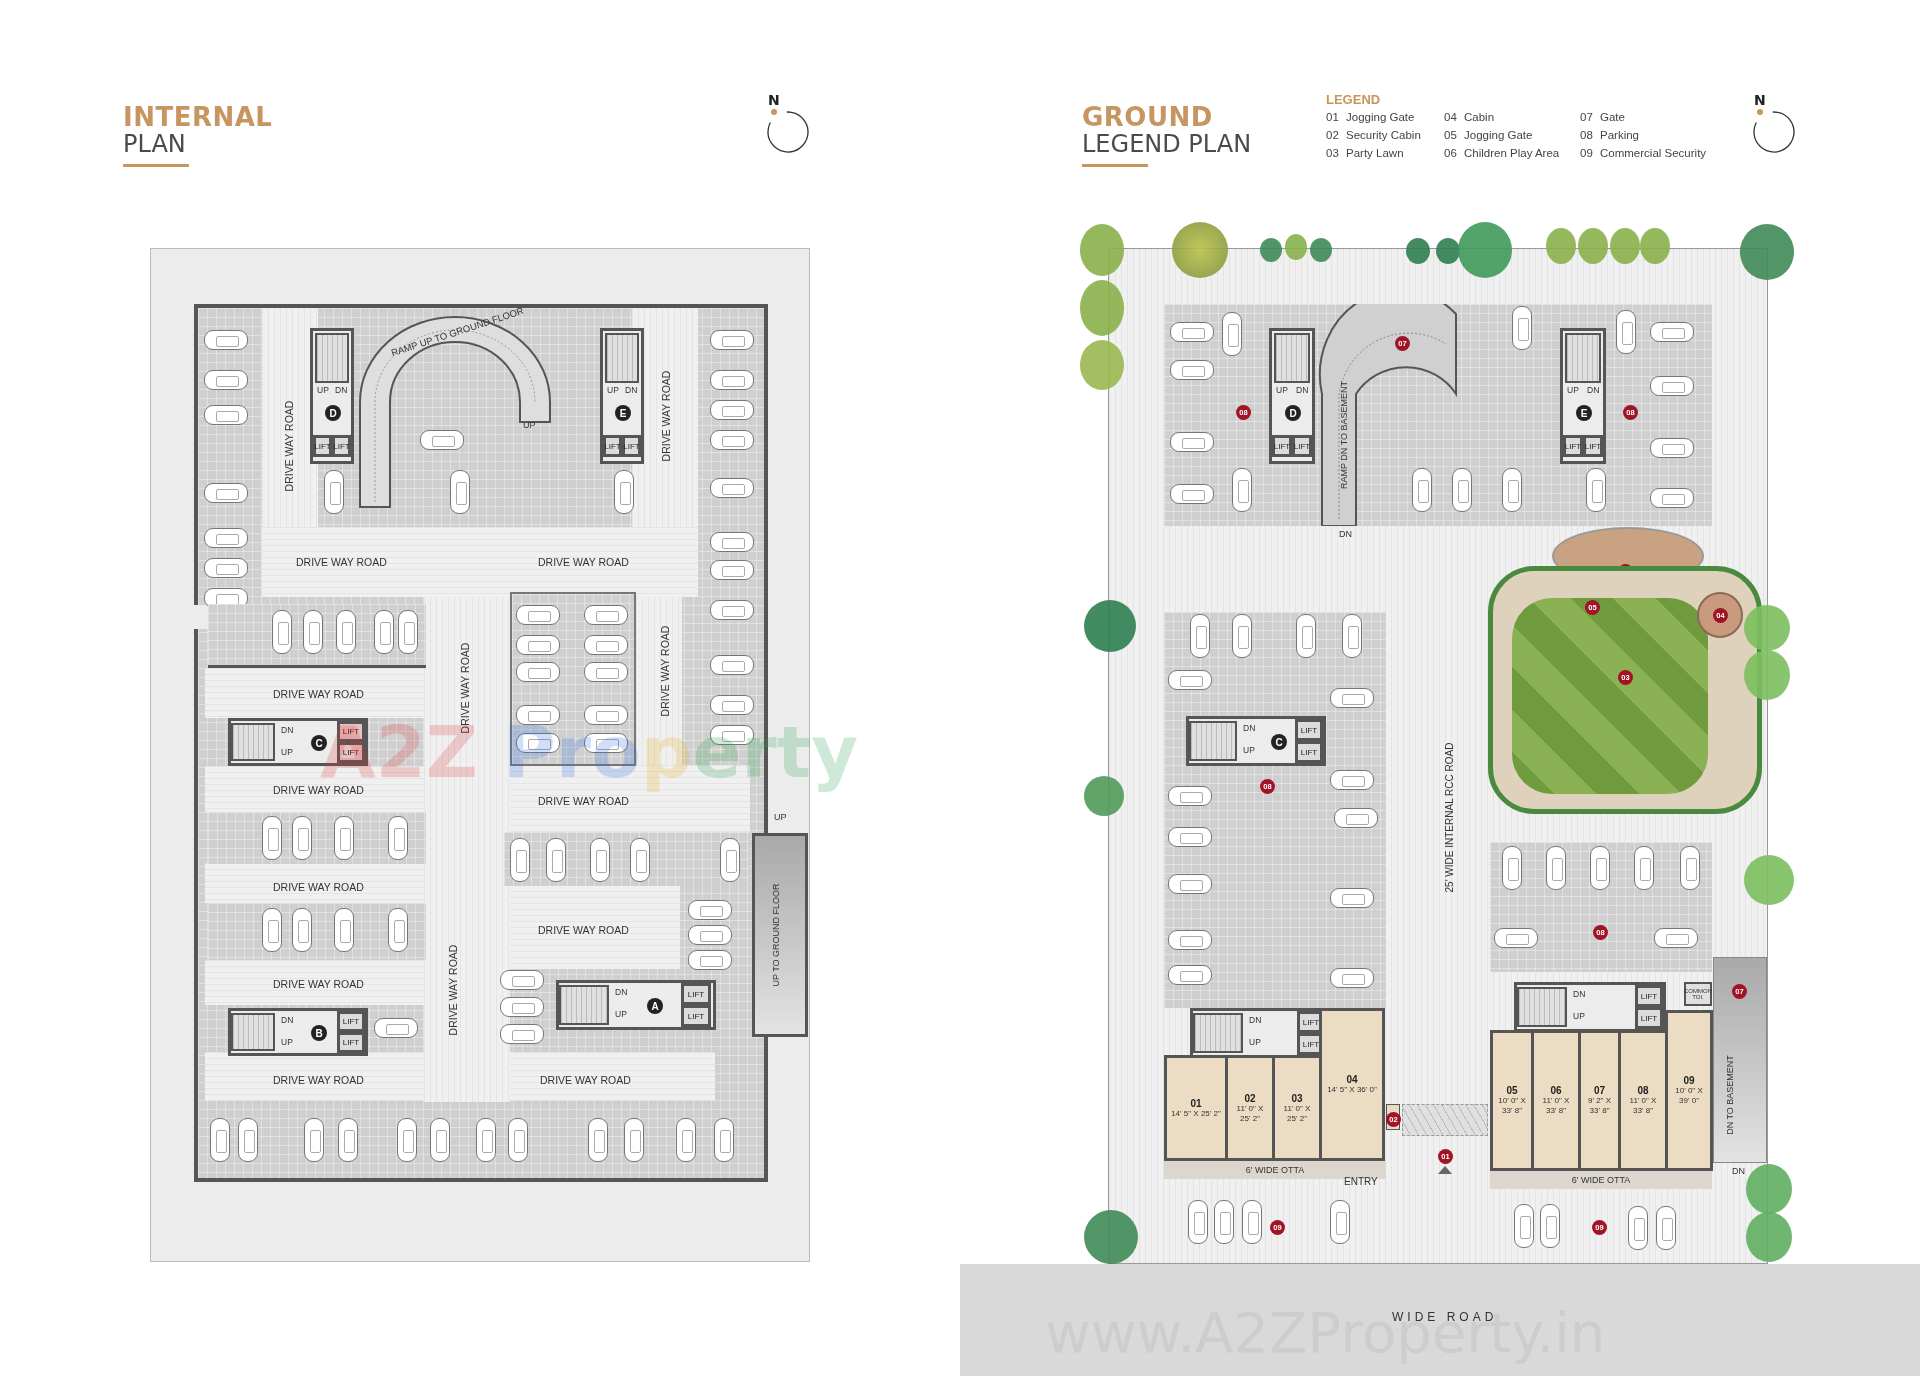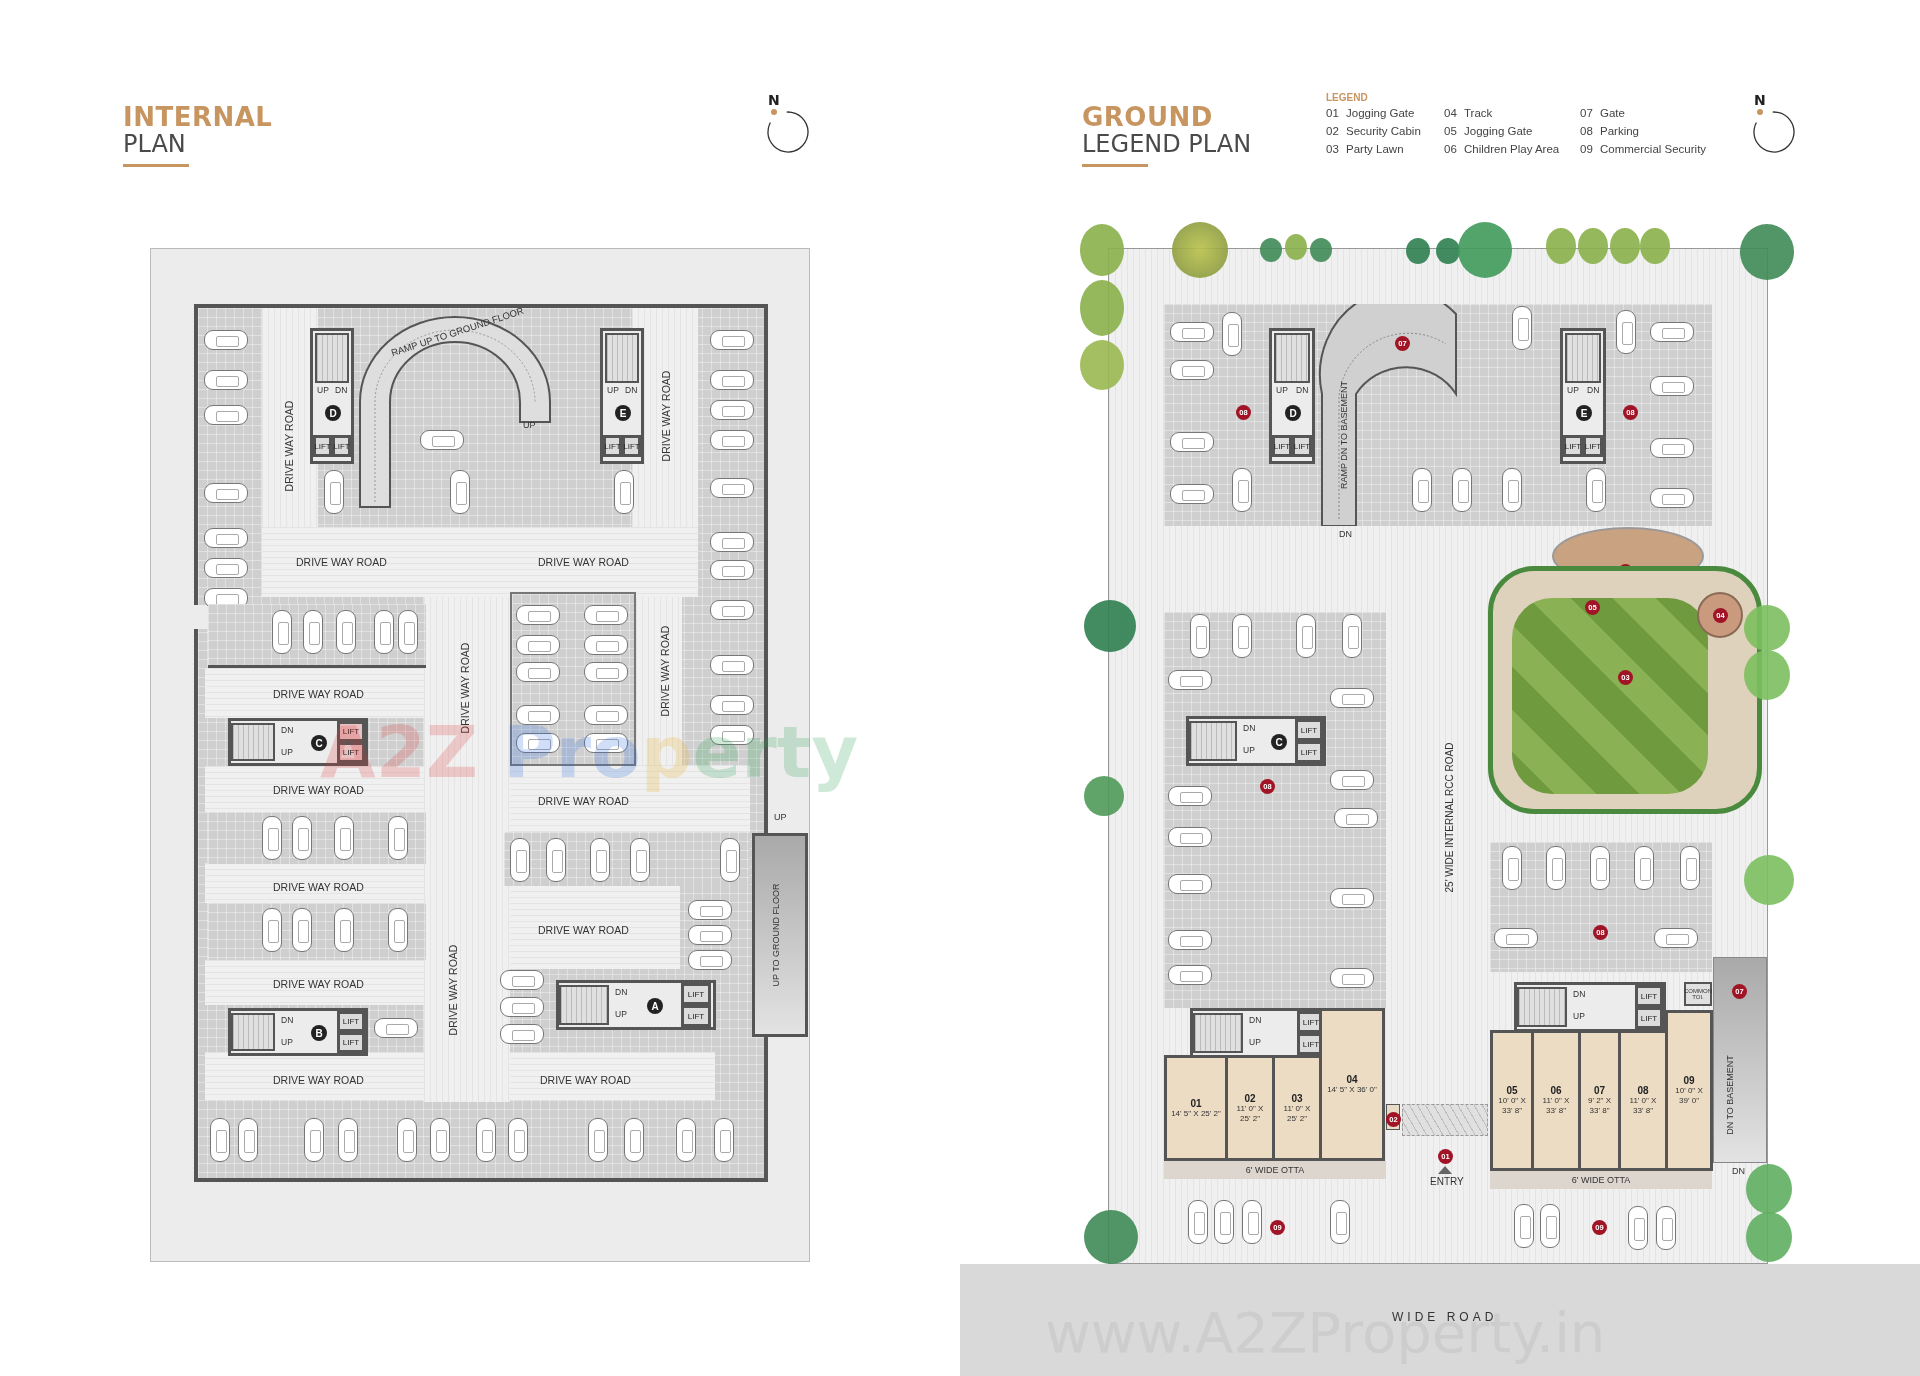--- a/index.html
+++ b/index.html
@@ -9,21 +9,21 @@
   .title-block { position: absolute; }
   .title-main { font-family: "DejaVu Sans", sans-serif; font-weight: bold; font-size: 26px; color: #c79560; letter-spacing: 0.5px; line-height: 26px; }
   .title-sub { font-family: "DejaVu Sans", sans-serif; font-size: 24px; color: #4a4a4a; line-height: 28px; font-weight: normal; }
   .title-rule { width: 66px; height: 3px; background: #c79560; margin-top: 6px; }
 
   .north { position: absolute; width: 50px; height: 60px; }
   .north .n-letter { position: absolute; left: 2px; top: 0; font-family: "DejaVu Sans", sans-serif; font-weight: bold; font-size: 14px; color: #222; }
   .north svg { position: absolute; left: 0; top: 14px; }
 
   .legend { position: absolute; left: 1326px; top: 92px; font-size: 11.5px; color: #444; }
-  .legend-title { font-weight: bold; color: #c79560; font-size: 10px; margin-bottom: 4px; }
+  .legend-title { font-weight: bold; color: #c79560; font-size: 13px; margin-bottom: 4px; }
   .legend-grid { display: grid; grid-template-columns: 118px 136px 140px; row-gap: 6px; }
   .legend-item span.num { display: inline-block; width: 20px; }
 
   
   .abs { position: absolute; }
   .tile { background-color: #cfcfcf;
     background-image:
       linear-gradient(90deg, rgba(255,255,255,.35) 1px, transparent 1px),
       linear-gradient(rgba(255,255,255,.35) 1px, transparent 1px);
     background-size: 9px 9px; }
@@ -245,21 +245,21 @@
 <div class="title-block" style="left:1082px; top:104px;">
   <div class="title-main">GROUND</div>
   <div class="title-sub">LEGEND PLAN</div>
   <div class="title-rule"></div>
 </div>
 
 <div class="legend">
   <div class="legend-title">LEGEND</div>
   <div class="legend-grid">
     <div class="legend-item"><span class="num">01</span><span>Jogging Gate</span></div>
-    <div class="legend-item"><span class="num">04</span><span>Track</span></div>
+    <div class="legend-item"><span class="num">04</span><span>Cabin</span></div>
     <div class="legend-item"><span class="num">07</span><span>Gate</span></div>
     <div class="legend-item"><span class="num">02</span><span>Security Cabin</span></div>
     <div class="legend-item"><span class="num">05</span><span>Jogging Gate</span></div>
     <div class="legend-item"><span class="num">08</span><span>Parking</span></div>
     <div class="legend-item"><span class="num">03</span><span>Party Lawn</span></div>
     <div class="legend-item"><span class="num">06</span><span>Children Play Area</span></div>
     <div class="legend-item"><span class="num">09</span><span>Commercial Security</span></div>
   </div>
 </div>
 
@@ -404,21 +404,21 @@
   <div class="no">04</div>
   <div class="dim">14' 5" X 36' 0"</div>
 </div>
 <div class="otta" style="left:1164px; top:1161px; width:222px; height:18px;">6' WIDE OTTA</div>
 
 <div class="abs" style="left:1386px; top:1104px; width:14px; height:26px; background:#e8dcc8; border:1px solid #555;"></div>
 <div class="tag" style="left:1386px; top:1112px;">02</div>
 <div class="abs" style="left:1402px; top:1104px; width:86px; height:32px; background:repeating-linear-gradient(60deg,#e0e0e0 0,#e0e0e0 6px,#bdbdbd 6px,#bdbdbd 7px); border:1px dashed #999;"></div>
 <div class="tag" style="left:1438px; top:1149px;">01</div>
 <div class="abs" style="left:1438px; top:1166px; width:0; height:0; border-left:7px solid transparent; border-right:7px solid transparent; border-bottom:8px solid #666;"></div>
-<div class="label" style="left:1430px; top:1176px; font-size:10px;">ENTRY</div>
+<div class="label" style="left:1344px; top:1176px; font-size:10px;">ENTRY</div>
 
 <div class="shop" style="left:1490px; top:1030px; width:44px; height:141px;">
   <div class="no">05</div>
   <div class="dim">10' 0" X</div>
   <div class="dim">33' 8"</div>
 </div>
 <div class="shop" style="left:1531px; top:1030px; width:50px; height:141px;">
   <div class="no">06</div>
   <div class="dim">11' 0" X</div>
   <div class="dim">33' 8"</div>

